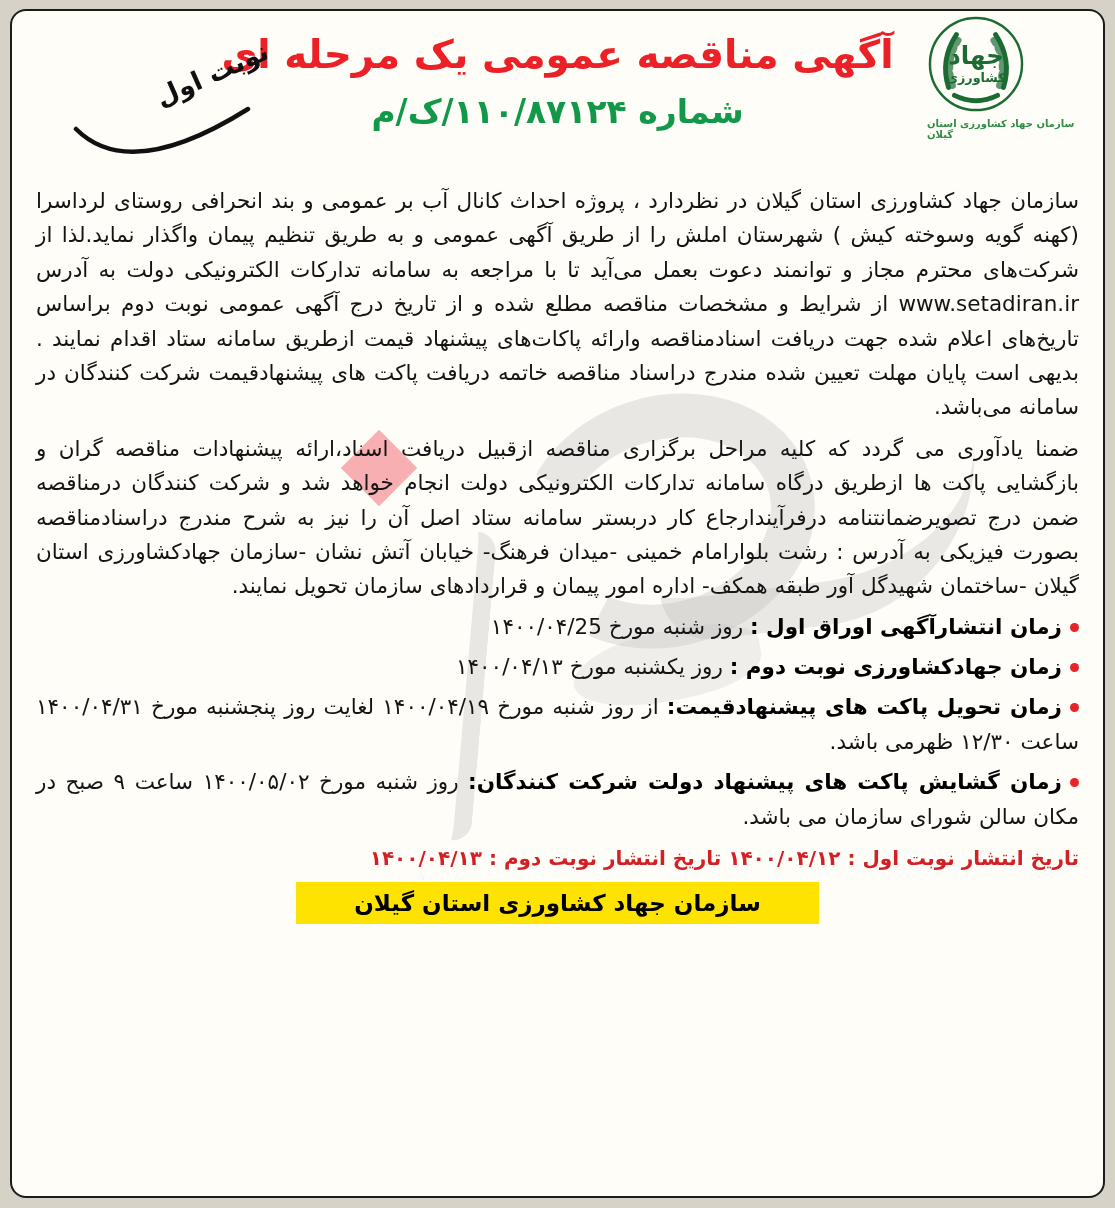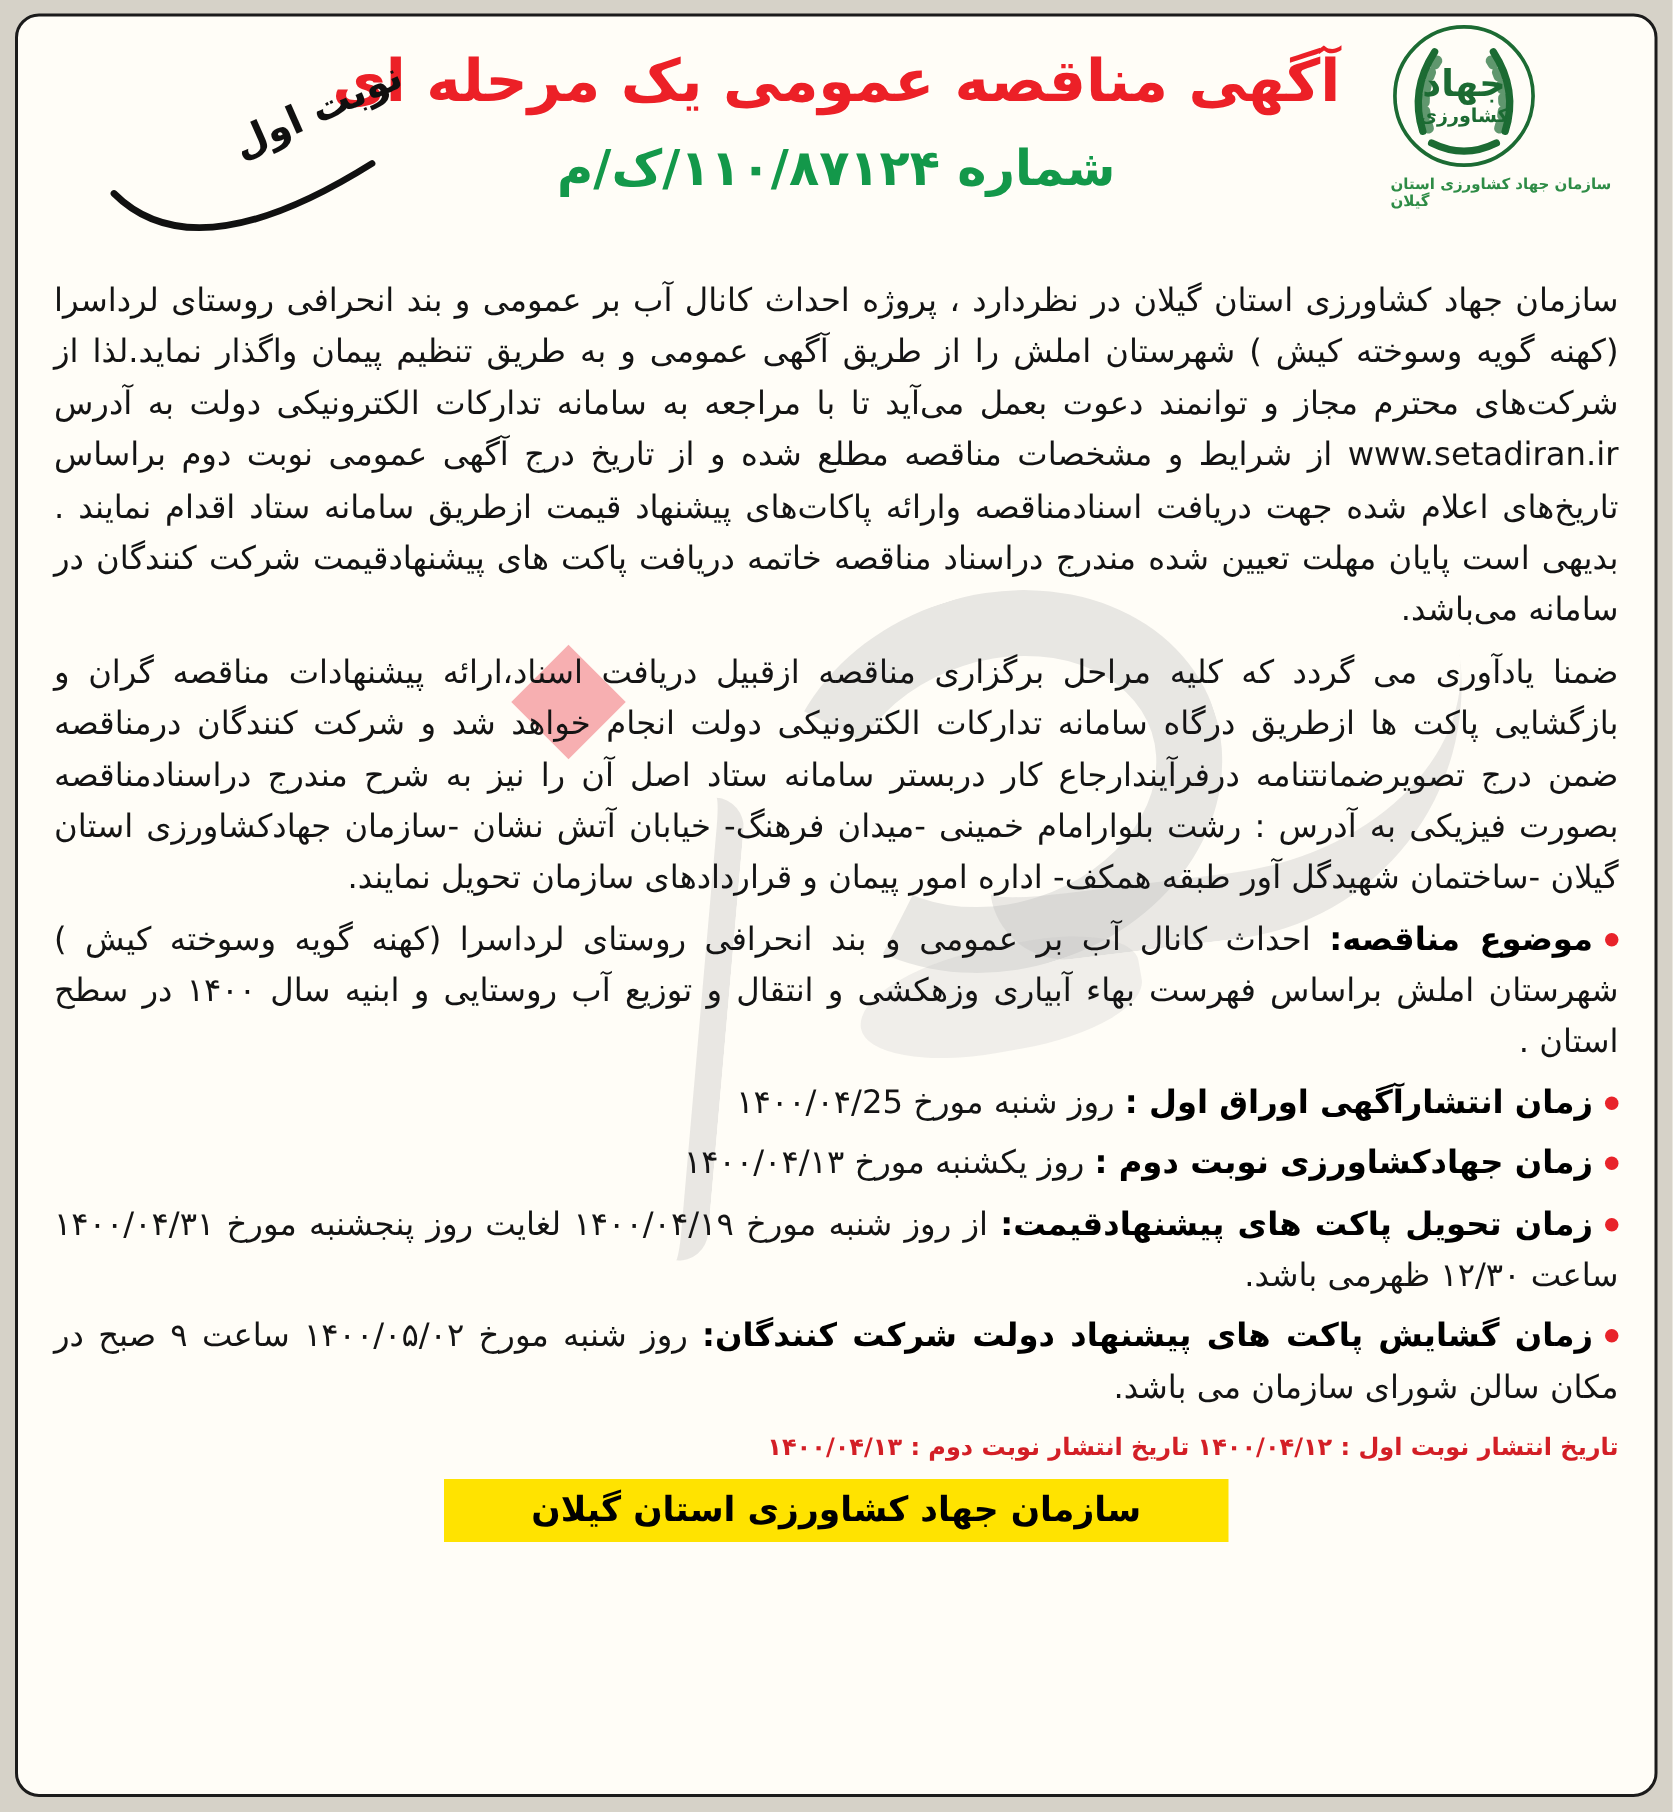--- a/index.html
+++ b/index.html
@@ -73,21 +73,21 @@
   }
   .item { margin-top:6px; }
   .item b { color:#000; }
   .bullet {
     display:inline-block; width:9px; height:9px; border-radius:50%;
     background:#e8232a; margin-left:8px; vertical-align:2px;
   }
   .url { direction:ltr; unicode-bidi:embed;margin-top:20px; }
 
   .publish-line {
-    font-size:16px; font-weight:bold; color:#d31f26;
+    font-size:20px; font-weight:bold; color:#d31f26;
     margin-top:12px; text-align:right;
   }
 
   
   .footer-band { text-align:center; margin-top:12px; }
   .yellow-box {
     display:inline-block; background:#ffe300; color:#000;
     font-weight:bold; font-size:23px; padding:8px 58px;
   }
 </style>
@@ -135,21 +135,20 @@
         </div>
       </header>
 
       <main>
         <p class="para"><span>سازمان جهاد کشاورزی استان گیلان در نظردارد ، پروژه احداث کانال آب بر عمومی و بند انحرافی روستای لرداسرا (کهنه گویه وسوخته کیش ) شهرستان املش را از طریق آگهی عمومی و به طریق تنظیم پیمان واگذار نماید.لذا از شرکت‌های محترم مجاز و توانمند دعوت بعمل می‌آید تا با مراجعه به سامانه تدارکات الکترونیکی دولت به آدرس</span>
           <span class="url">www.setadiran.ir</span>
           <span>از شرایط و مشخصات مناقصه مطلع شده و از تاریخ درج آگهی عمومی نوبت دوم براساس تاریخ‌های اعلام شده جهت دریافت اسنادمناقصه وارائه پاکات‌های پیشنهاد قیمت ازطریق سامانه ستاد اقدام نمایند . بدیهی است پایان مهلت تعیین شده مندرج دراسناد مناقصه خاتمه دریافت پاکت های پیشنهادقیمت شرکت کنندگان در سامانه می‌باشد.</span></p>
 
         <p class="para">ضمنا یادآوری می گردد که کلیه مراحل برگزاری مناقصه ازقبیل دریافت اسناد،ارائه پیشنهادات مناقصه گران و بازگشایی پاکت ها ازطریق درگاه سامانه تدارکات الکترونیکی دولت انجام خواهد شد و شرکت کنندگان درمناقصه ضمن درج تصویرضمانتنامه درفرآیندارجاع کار دربستر سامانه ستاد اصل آن را نیز به شرح مندرج دراسنادمناقصه بصورت فیزیکی به آدرس : رشت بلوارامام خمینی -میدان فرهنگ- خیابان آتش نشان -سازمان جهادکشاورزی استان گیلان -ساختمان شهیدگل آور طبقه همکف- اداره امور پیمان و قراردادهای سازمان تحویل نمایند.</p>
 
-        <p class="item"><span class="bullet"></span><b>موضوع مناقصه:</b> <span>احداث کانال آب بر عمومی و بند انحرافی روستای لرداسرا (کهنه گویه وسوخته کیش ) شهرستان املش براساس فهرست بهاء آبیاری وزهکشی و انتقال و توزیع آب روستایی و ابنیه سال ۱۴۰۰ در سطح استان .</span></p>
 
         <p class="item"><span class="bullet"></span><b>زمان انتشارآگهی اوراق اول :</b> <span>روز شنبه مورخ ۱۴۰۰/۰۴/25</span></p>
 
         <p class="item"><span class="bullet"></span><b>زمان جهادکشاورزی نوبت دوم :</b> <span>روز یکشنبه مورخ ۱۴۰۰/۰۴/۱۳</span></p>
 
 
         <p class="item"><span class="bullet"></span><b>زمان تحویل پاکت های پیشنهادقیمت:</b> <span>از روز شنبه مورخ ۱۴۰۰/۰۴/۱۹ لغایت روز پنجشنبه مورخ ۱۴۰۰/۰۴/۳۱ ساعت ۱۲/۳۰ ظهرمی باشد.</span></p>
 
         <p class="item"><span class="bullet"></span><b>زمان گشایش پاکت های پیشنهاد دولت شرکت کنندگان:</b> <span>روز شنبه مورخ ۱۴۰۰/۰۵/۰۲ ساعت ۹ صبح در مکان سالن شورای سازمان می باشد.</span></p>
 

